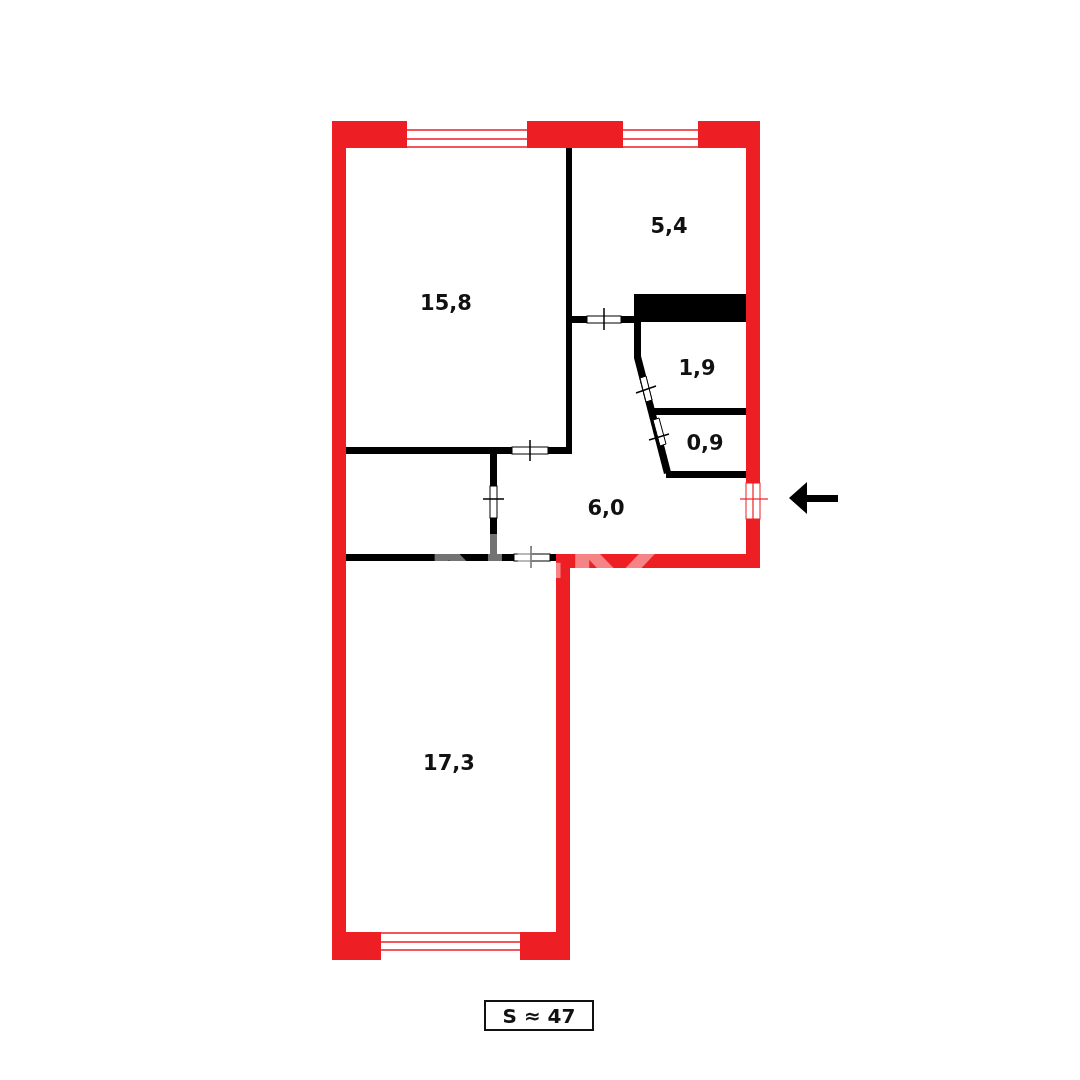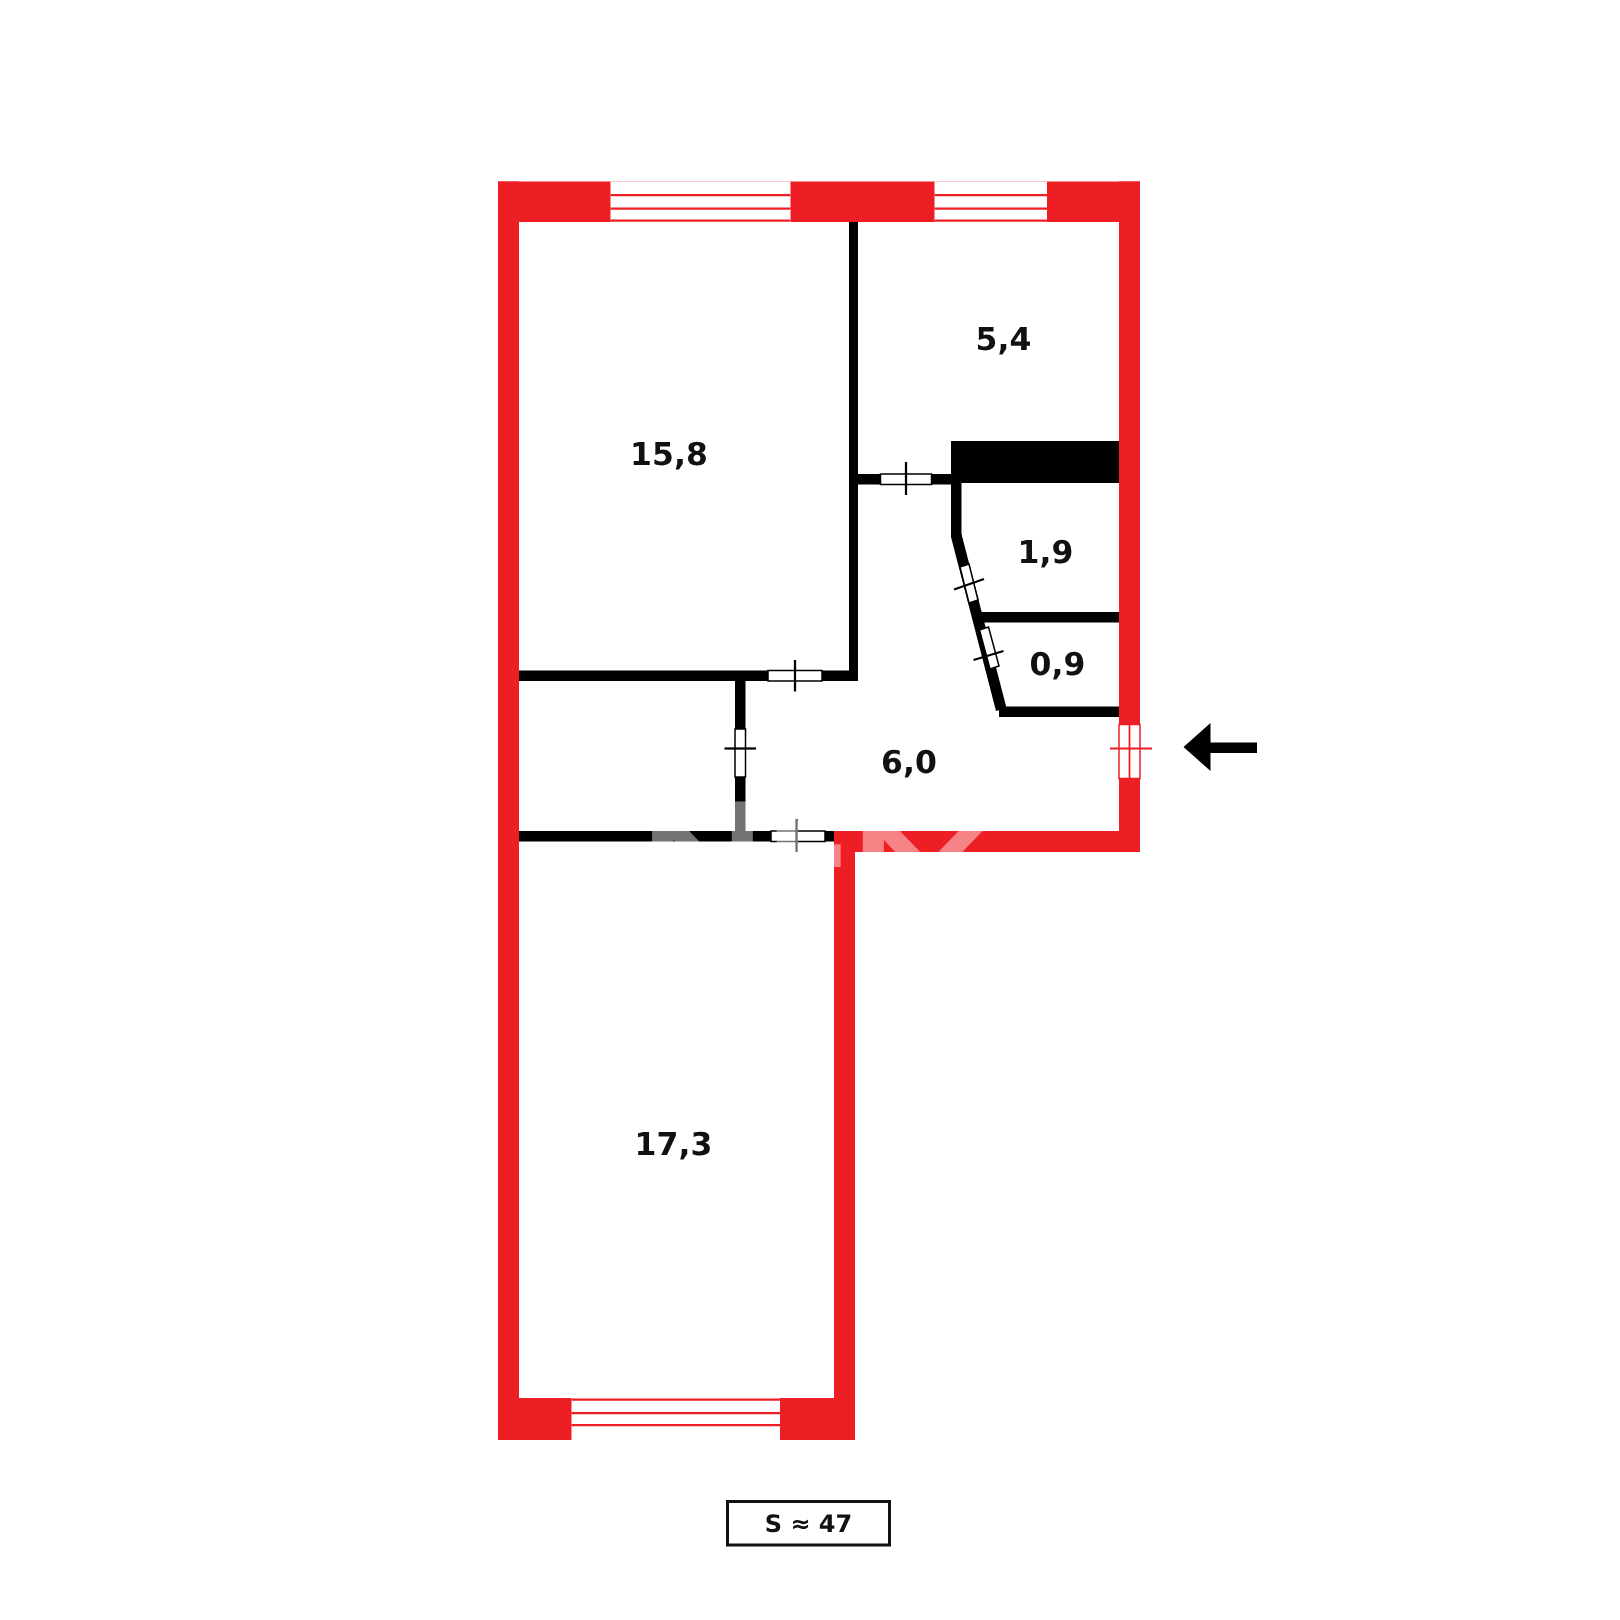--- a/index.html
+++ b/index.html
@@ -1,19 +1,19 @@
 <!DOCTYPE html>
 <html><head>
 <meta charset="utf-8">
 <style>
   html, body { margin:0; padding:0; background:#ffffff; }
   body { width:1080px; height:1080px; position:relative; overflow:hidden; font-family:"DejaVu Sans", sans-serif; }
   svg { position:absolute; left:0; top:0; }
   .room-label { font-family:"DejaVu Sans", sans-serif; font-size:21px; font-weight:bold; fill:#111; }
-  .area-box { position:absolute; left:484px; top:1000px; width:110px; height:31px; border:2px solid #111; box-sizing:border-box; display:flex; align-items:center; justify-content:center; font-size:16px; font-weight:bold; color:#111; background:#fff; }
+  .area-box { position:absolute; left:484px; top:1000px; width:110px; height:31px; border:2px solid #111; box-sizing:border-box; display:flex; align-items:center; justify-content:center; font-size:20px; font-weight:bold; color:#111; background:#fff; }
   .watermark { font-family:"DejaVu Sans", sans-serif; font-size:80px; font-weight:bold; fill:#ffffff; fill-opacity:0.45; }
 </style>
 </head>
 <body>
 
 <svg width="1080" height="1080" viewBox="0 0 1080 1080">
 
   <g fill="#ee1f24">
 
     <rect x="332" y="121" width="428" height="27"></rect>

